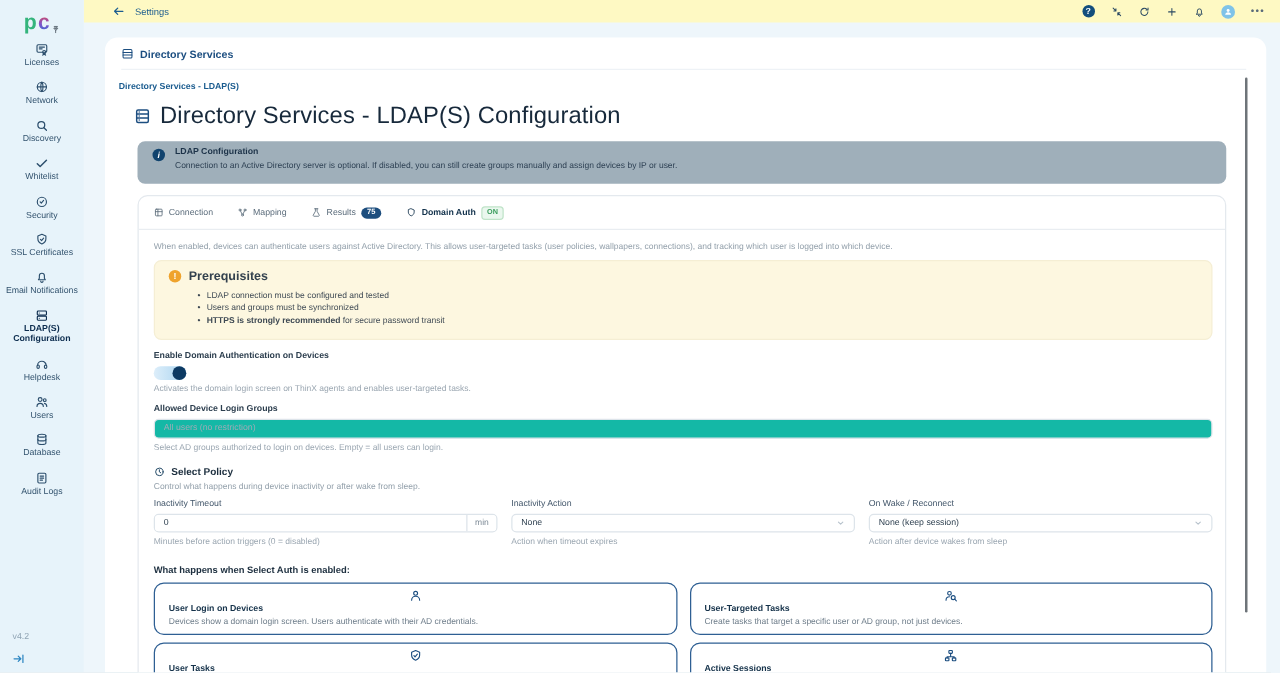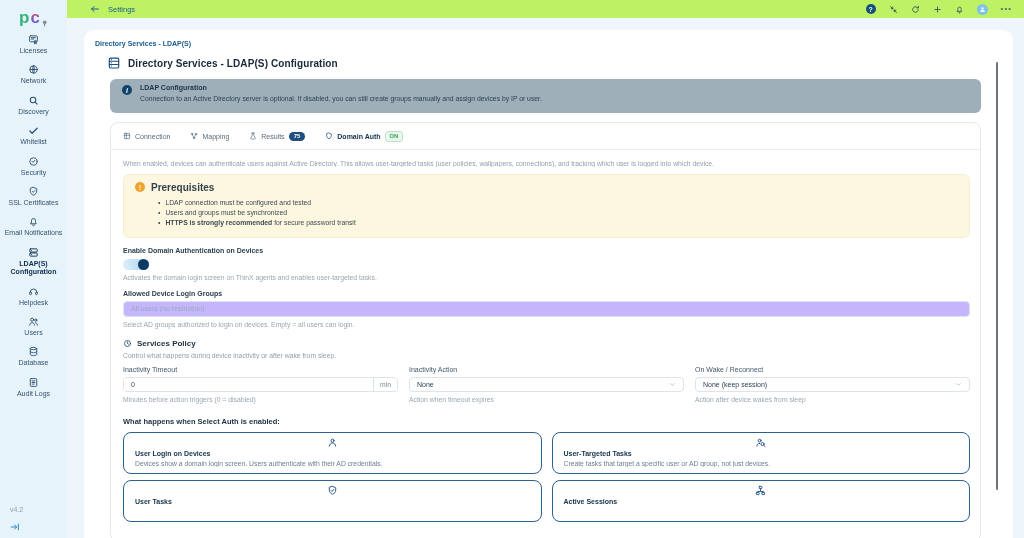--- a/index.html
+++ b/index.html
@@ -20,42 +20,42 @@
   .nav-item svg { width:11px; height:11px; }
   .nav-label { font-size:7px; line-height:1.2; text-align:center; color:#33536e; }
   .nav-item.active .nav-label { font-weight:bold; color:#0d2d4f; }
   .nav-item.active { color:#0d2d4f; }
   .side-footer { position:absolute; left:10px; bottom:6px; display:flex; flex-direction:column; gap:9px; }
   .version { font-size:7px; color:#90a4b4; }
   .expand-btn { color:#2e86c1; display:flex; cursor:pointer; }
   .expand-btn svg { width:10px; height:10px; }
 
   
-  .topbar { position:absolute; left:67px; top:0; width:957px; height:18px; background:#bef264; display:flex; align-items:center; z-index:2; }
+  .topbar { position:absolute; left:67px; top:0; width:957px; height:18px; background:#fef9c3; display:flex; align-items:center; z-index:2; }
   .back-group { display:flex; align-items:center; gap:8px; margin-left:23px; color:#1b5c8f; cursor:pointer; }
   .back-group svg { width:10px; height:10px; }
   .back-label { font-size:7.5px; color:#1b5c8f; }
   .topbar-right { margin-left:auto; display:flex; align-items:center; gap:13px; margin-right:12px; }
   .tb-ic { display:flex; align-items:center; justify-content:center; color:#2b4a63; cursor:pointer; }
   .tb-ic svg { width:9px; height:9px; }
   .circ-help { width:10px; height:10px; border-radius:50%; background:#134e7c; color:#fff; font-size:7px; font-weight:bold; display:flex; align-items:center; justify-content:center; cursor:pointer; }
   .avatar { width:11px; height:11px; border-radius:50%; background:#7fc3e8; display:flex; align-items:center; justify-content:center; color:#fff; cursor:pointer; }
   .avatar svg { width:7px; height:7px; }
   .more-dots { font-size:8px; color:#5a6b7a; letter-spacing:1px; cursor:pointer; line-height:1; }
 
   
   .main { position:absolute; left:67px; top:18px; width:957px; height:520px; background:#eef6fb; }
   .panel { position:absolute; left:17px; top:12px; width:929px; height:508px; background:#ffffff; border-radius:10px 10px 0 0; }
   .panel-header { margin:8px 16px 0 13px; padding-bottom:7px; border-bottom:1px solid #eef2f6; display:flex; align-items:center; gap:5px; color:#1c4e80; }
   .panel-header svg { width:10px; height:10px; }
   .panel-header-title { font-size:8.5px; font-weight:bold; color:#1c4e80; }
   .breadcrumb { margin:10px 0 0 11px; font-size:7px; font-weight:bold; color:#1b5c8f; cursor:pointer; }
   .title-row { margin:9px 0 0 23px; display:flex; align-items:center; gap:7px; color:#1c4e80; }
   .title-row svg { width:14px; height:14px; }
-  .page-title { font-size:10px; font-weight:bold; color:#17293b; letter-spacing:.1px; }
+  .page-title { font-size:19px; font-weight:normal; color:#17293b; letter-spacing:.1px; }
 
   .banner { margin:9px 0 0 26px; width:871px; height:34px; background:#9fafba; border-radius:6px; padding:5px 12px; display:flex; gap:8px; }
   .info-circ { width:10px; height:10px; border-radius:50%; background:#11436e; color:#fff; font-size:7px; font-weight:bold; font-style:italic; display:flex; align-items:center; justify-content:center; flex:none; margin-top:1px; }
   .banner-title { font-size:7px; font-weight:bold; color:#1d3349; margin-bottom:4px; }
   .banner-desc { font-size:6.8px; color:#2e4154; }
 
   
   .card { margin:9px 0 0 26px; width:871px; height:420px; border:1px solid #e4e9ee; border-radius:8px; background:#fff; overflow:hidden; }
   .tabs { display:flex; align-items:center; gap:20px; padding:8px 12px 7px; border-bottom:1px solid #e9edf1; }
   .tab { display:flex; align-items:center; gap:4px; font-size:7px; color:#5a6b7a; cursor:pointer; }
@@ -77,21 +77,21 @@
   .prereq-list { margin:5px 0 0 23px; }
   .prereq-item { font-size:6.8px; color:#3f4a54; line-height:1.5; display:flex; gap:5px; }
   .prereq-item::before { content:"•"; color:#3f4a54; }
   .bold-part { font-weight:bold; }
 
   .field-label { margin-top:9px; font-size:7px; font-weight:bold; color:#2c3e4e; }
   .toggle { margin-top:5px; width:26px; height:11px; border-radius:8px; background:linear-gradient(90deg,#ddeefa,#a9d4f0); position:relative; cursor:pointer; }
   .toggle .knob { position:absolute; right:0; top:0; width:11px; height:11px; border-radius:50%; background:#0d3a63; }
   .helper { margin-top:4px; font-size:6.8px; color:#9aa6b1; }
 
-  .text-input { margin-top:4px; width:847px; height:16px; border:1px solid #dde4ea; border-radius:4px; background:#c4b5fd; font-size:7px; color:#3a4a58; padding:0 7px; font-family:"Liberation Sans",sans-serif; }
+  .text-input { margin-top:4px; width:847px; height:16px; border:1px solid #dde4ea; border-radius:4px; background:#14b8a6; font-size:7px; color:#3a4a58; padding:0 7px; font-family:"Liberation Sans",sans-serif; }
   .text-input::placeholder { color:#9fabb6; }
 
   .sp-head { margin-top:11px; }
   .fields-row { margin-top:7px; display:flex; gap:11px; width:847px; }
   .f-col { flex:1; }
   .f-label { font-size:7px; color:#42566a; margin-bottom:4px; }
   .input-wrap { display:flex; height:15px; border:1px solid #dde4ea; border-radius:4px; overflow:hidden; background:#fff; }
   .input-wrap input { border:0; outline:0; flex:1; font-size:7px; padding:0 7px; color:#2c3e4e; font-family:"Liberation Sans",sans-serif; min-width:0; }
   .suffix { border-left:1px solid #dde4ea; background:#fff; color:#7d8a96; font-size:6.8px; display:flex; align-items:center; padding:0 6px; }
   .select { display:flex; align-items:center; height:15px; border:1px solid #dde4ea; border-radius:4px; background:#fff; font-size:7px; color:#2c3e4e; padding:0 7px; cursor:pointer; }
@@ -289,20 +289,29 @@
             <path d="M4 20c0-4 3.6-7 8-7s8 3 8 7z"></path>
           </svg>
         </span>
       <span class="more-dots">•••</span>
     </div>
   </div>
 
   <div class="main">
     <div class="panel">
 
+      <div class="panel-header">
+        <span style="display:flex">
+            <svg viewBox="0 0 24 24" fill="none" stroke="currentColor" stroke-width="2" stroke-linecap="round">
+              <rect x="3.5" y="4" width="17" height="16" rx="2"></rect>
+              <path d="M3.5 9.5h17M3.5 14.5h17"></path>
+            </svg>
+          </span>
+        <span class="panel-header-title">Directory Services</span>
+      </div>
 
       <div class="breadcrumb">Directory Services - LDAP(S)</div>
 
       <div class="title-row">
         <span style="display:flex">
             <svg viewBox="0 0 24 24" fill="none" stroke="currentColor" stroke-width="2" stroke-linecap="round">
               <rect x="4" y="3.5" width="16" height="17" rx="2"></rect>
               <path d="M4 9h16M4 14.5h16M7.5 6.2h.01M7.5 11.7h.01M7.5 17.2h.01"></path>
             </svg>
           </span>
@@ -391,21 +400,21 @@
           <input class="text-input" type="text" placeholder="All users (no restriction)" style="">
           <div class="helper">Select AD groups authorized to login on devices. Empty = all users can login.</div>
 
           <div class="sect-head sp-head">
             <span style="display:flex">
                 <svg viewBox="0 0 24 24" fill="none" stroke="currentColor" stroke-width="2" stroke-linecap="round" stroke-linejoin="round">
                   <circle cx="12" cy="12" r="8"></circle>
                   <path d="M12 7.5v4.5l3 2"></path>
                 </svg>
               </span>
-            <span class="sect-title" style="font-size:8px">Services Policy</span>
+            <span class="sect-title" style="font-size:8px">Select Policy</span>
           </div>
           <div class="sect-desc">Control what happens during device inactivity or after wake from sleep.</div>
 
           <div class="fields-row">
             <div class="f-col">
               <div class="f-label">Inactivity Timeout</div>
               <div class="input-wrap">
                 <input type="text" value="0" style="">
                 <span class="suffix">min</span>
               </div>

